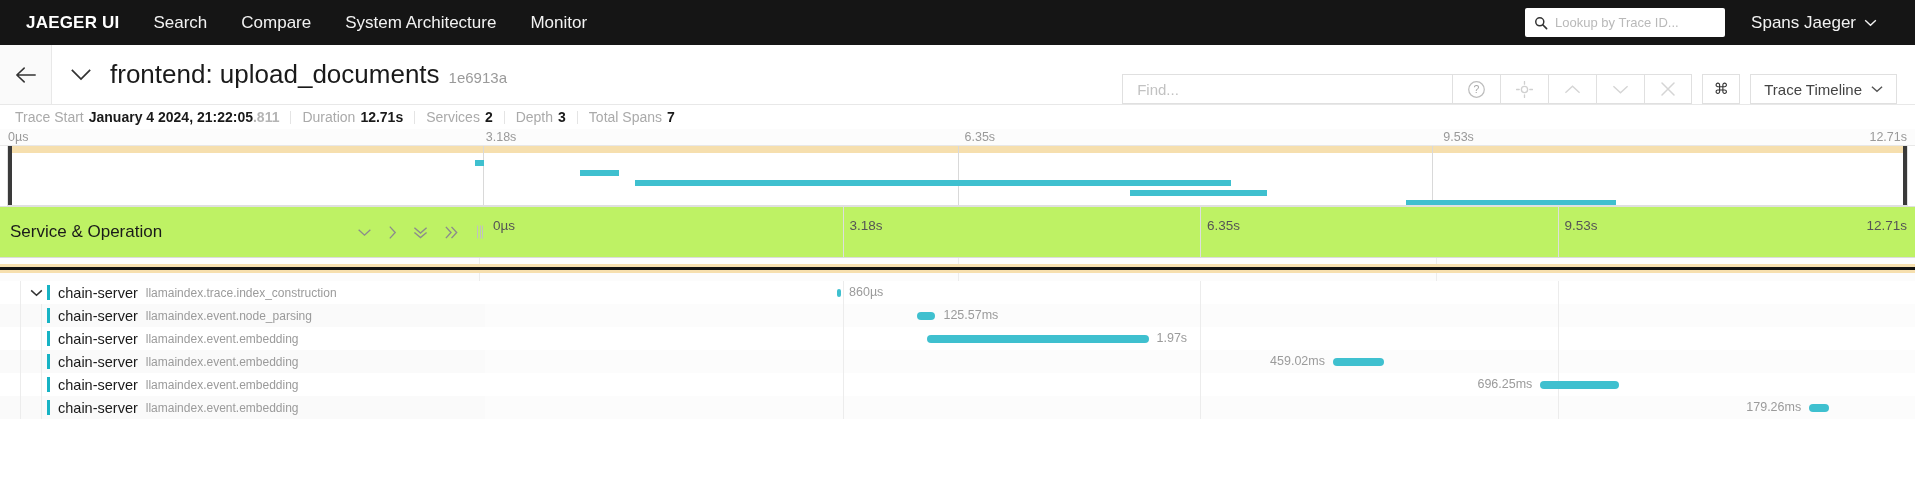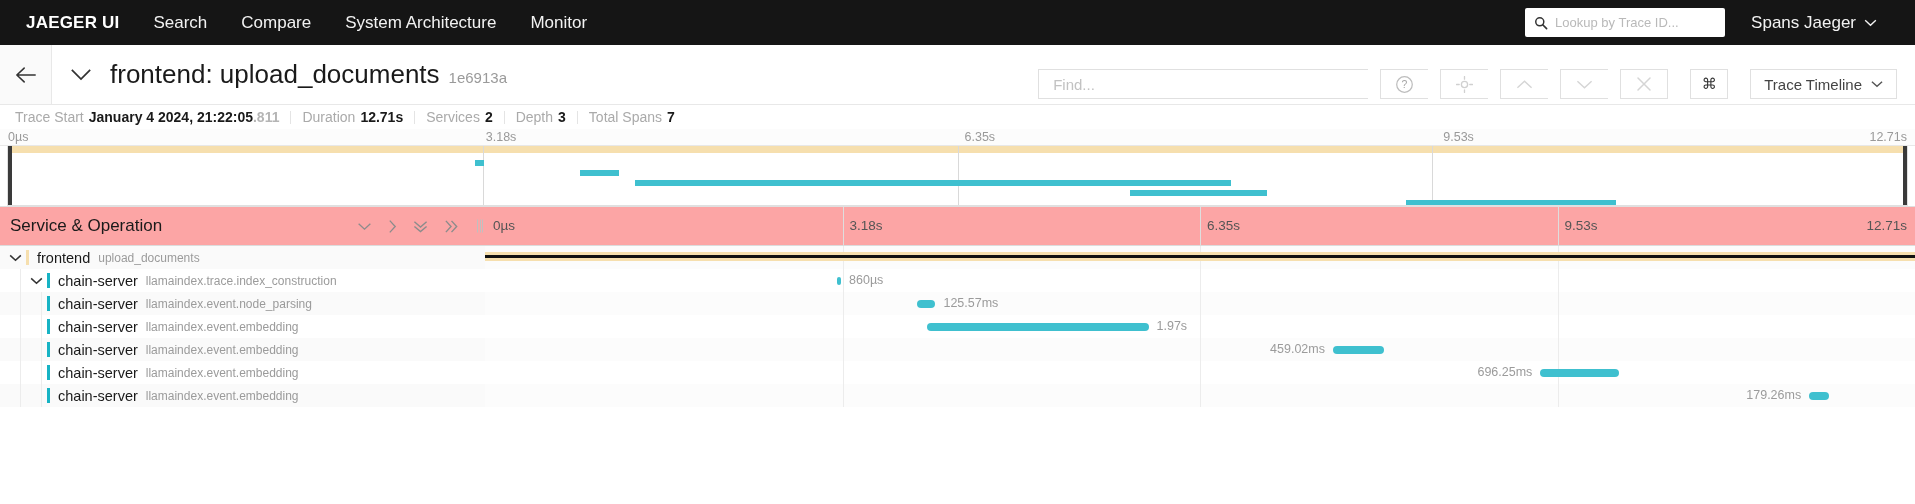--- a/index.html
+++ b/index.html
@@ -42,21 +42,21 @@
   }
   .back-btn {
     width: 52px; display: flex; align-items: center; justify-content: center;
     border-right: 1px solid #e8e8e8; background: #fafafa; cursor: pointer;
   }
   .title-wrap { display: flex; align-items: center; padding-left: 18px; gap: 18px; }
   .title-caret { cursor: pointer; display: flex; }
   .trace-title { font-size: 26px; color: #1a1a1a; font-weight: 400; white-space: nowrap; }
   .trace-id { font-size: 15px; color: #9a9a9a; margin-left: 9px; }
   .hdr-spacer { flex: 1; }
-  .hdr-right { display: flex; align-items: center; padding-right: 18px; gap: 12px; margin-top: 19px; }
+  .hdr-right { display: flex; align-items: flex-end; padding-right: 18px; gap: 0; margin-top: 19px; }
   .find-box {
     width: 330px; height: 30px; border: 1px solid #e0e0e0; border-right: 0;
     display: flex; align-items: center; padding-left: 14px;
   }
   .find-box input {
     border: 0; outline: 0; font-size: 15px; width: 100%;
     font-family: inherit; color: #222;
   }
   .find-box input::placeholder { color: #c2c2c2; }
   .icon-btn {
@@ -101,21 +101,21 @@
   .mm-rootbar {
     position: absolute; left: 0; top: 0; height: 7px;
     background: #f6dfae; width: 100%;
   }
   .mm-grid { position: absolute; top: 0; bottom: 0; width: 1px; background: #d9d9d9; }
   .mm-bar { position: absolute; height: 6px; background: #3fc0cf; }
   .mm-handle { position: absolute; top: 0; bottom: 0; width: 4px; background: #3a3a3a; }
 
   
   .tl-header {
-    height: 40px; display: flex; background: #fca5a5;
+    height: 52px; display: flex; background: #bef264;
     border-top: 1px solid #e0e0e0; border-bottom: 1px solid #dcdcdc;
   }
   .tl-head-left {
     width: 485px; display: flex; align-items: center; padding-left: 10px;
     position: relative;
   }
   .tl-head-title { font-size: 17px; color: #1a1a1a; }
   .tl-head-ctrls {
     position: absolute; right: 24px; display: flex; align-items: center; gap: 12px;
   }
@@ -345,31 +345,20 @@
       <div class="tl-head-gridline" style="left: 50%;"></div>
       <span class="tl-head-tick" style="left: calc(50% + 7px);">6.35s</span>
       <div class="tl-head-gridline" style="left: 75%;"></div>
       <span class="tl-head-tick" style="left: calc(75% + 7px);">9.53s</span>
       <span class="tl-head-tick" style="right: 8px;">12.71s</span>
     </div>
 </div>
 
 <div class="rows" id="rows">
     <div class="row">
-      <div class="row-left">
-        <div style="width: 5px; flex: 0 0 auto;"></div>
-        <div class="caret-cell">
-          <svg width="13" height="8" viewBox="0 0 14 9">
-            <path d="M1 1.5 L7 7 L13 1.5" fill="none" stroke="#333" stroke-width="1.7"></path>
-          </svg>
-        </div>
-        <div class="svc-bar" style="background: rgb(246, 223, 174);"></div>
-        <span class="svc-name">frontend</span>
-        <span class="op-name">upload_documents</span>
-      </div>
       <div class="row-right">
         <div class="rr-grid" style="left: 25%;"></div>
         <div class="rr-grid" style="left: 50%;"></div>
         <div class="rr-grid" style="left: 75%;"></div>
         <div class="bar root" style="left: 0%; width: 100%;"></div>
       </div>
     </div>
     <div class="row">
       <div class="row-left">
         <div class="indent-guide" style="left: 20px;"></div>

